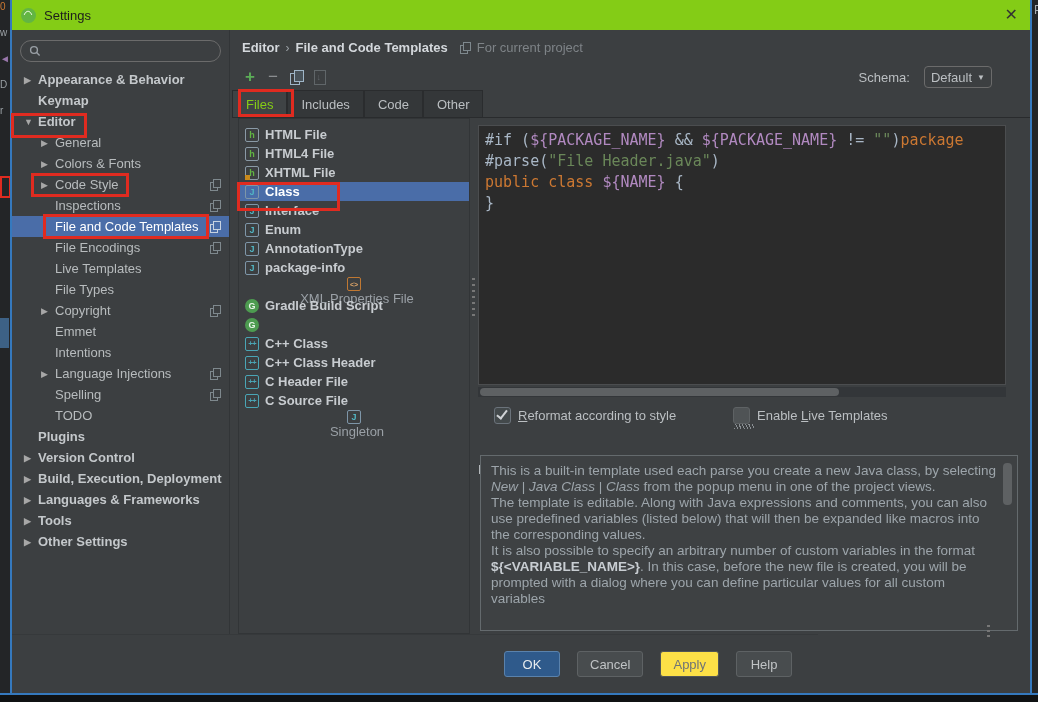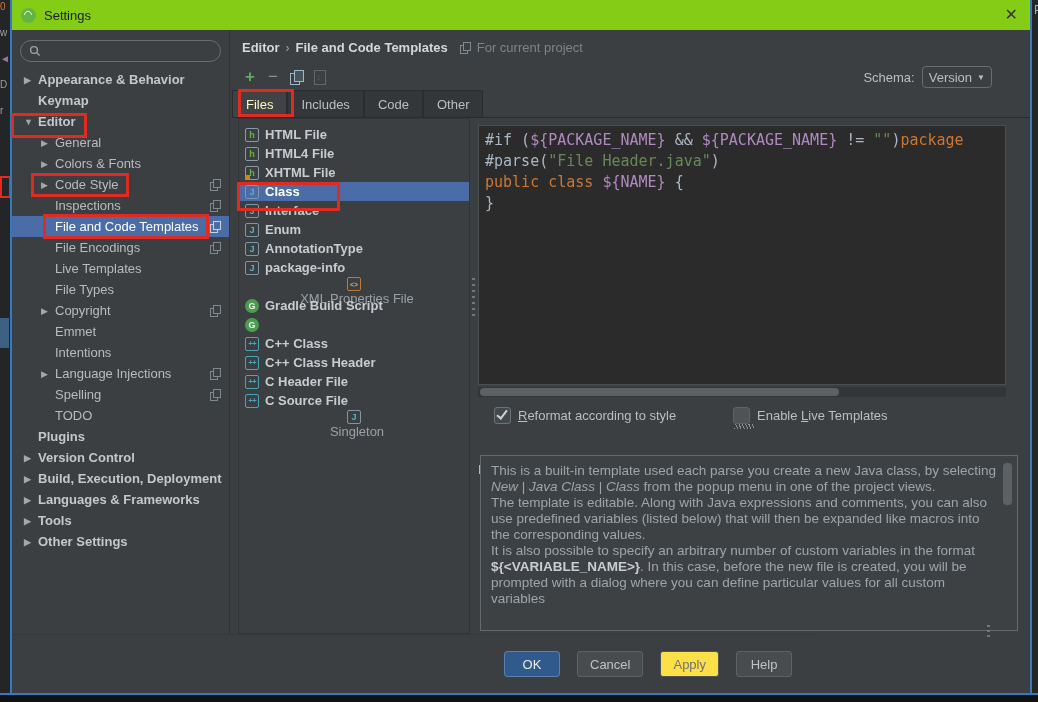--- a/index.html
+++ b/index.html
@@ -52,28 +52,28 @@
   .tbtn{width:20px;height:20px;display:flex;align-items:center;justify-content:center;margin-right:3px;cursor:pointer;}
   .g-add{color:#5CAE58;font-size:17px;font-weight:bold;}
   .g-remove{color:#8F9294;font-size:17px;}
   .icn-pages{position:relative;width:13px;height:15px;}
   .icn-pages::before{content:"";position:absolute;left:0;top:3px;width:8px;height:10px;border:1px solid #9FB6C8;background:#3C3F41;}
   .icn-pages::after{content:"";position:absolute;left:4px;top:0;width:8px;height:10px;border:1px solid #9FB6C8;background:#49535A;}
   .icn-reset{position:relative;width:13px;height:15px;opacity:.55;}
   .icn-reset::before{content:"";position:absolute;left:1px;top:0;width:10px;height:13px;border:1px solid #7E868B;}
   .icn-reset::after{content:"↓";position:absolute;left:4px;top:2px;font-size:9px;color:#7E868B;}
   .schema-wrap{margin-left:auto;margin-right:28px;display:flex;align-items:center;}
-  .schema-label{color:#BBBFC2;font-size:13px;margin-right:7px;}
+  .schema-label{color:#BBBFC2;font-size:13px;margin-right:14px;}
   .schema-dd{height:22px;min-width:64px;border:1px solid #6B6B6B;border-radius:4px;background:#3C3F41;color:#BBBFC2;
              font-size:13px;display:flex;align-items:center;justify-content:center;padding:0 6px;cursor:pointer;font-family:inherit;}
   .dd-arrow{font-size:8px;margin-left:5px;color:#BBBFC2;}
   .tabs{position:absolute;left:2px;top:60px;right:0;height:27px;display:flex;border-bottom:1px solid #292B2D;}
   .tab{padding:0 13px;display:flex;align-items:center;font-size:13px;color:#BBBFC2;background:#343739;
        border:1px solid #2A2C2E;border-bottom:none;cursor:pointer;}
-  .tab.sel{background:#3F4345;color:#fef9c3;}
+  .tab.sel{background:#3F4345;color:#84cc16;}
   
   .filelist{position:absolute;left:8px;top:88px;width:232px;height:516px;border:1px solid #323537;box-sizing:border-box;padding-top:6px;overflow:hidden;}
   .f-row{height:19px;display:flex;align-items:center;padding-left:6px;font-size:13px;color:#C8CCD0;font-weight:bold;cursor:default;}
   .f-row.plain{font-weight:normal;color:#9AA0A6;flex-direction:column;}
   .f-row.sel{background:#4A6DA8;color:#fff;}
   .fi{width:14px;height:14px;flex:none;margin-right:6px;display:flex;align-items:center;justify-content:center;
       font-size:9px;font-weight:bold;box-sizing:border-box;border-radius:2px;}
   .fi-html{border:1px solid #8A9AA6;color:#62B543;}
   .fi-xhtml{border:1px solid #8A9AA6;color:#62B543;position:relative;}
   .fi-xhtml::after{content:"";position:absolute;left:-1px;bottom:-1px;width:5px;height:5px;background:#C98A1B;}
@@ -276,21 +276,21 @@
           </span>
           <span class="tbtn">
             <span class="icn-pages"></span>
           </span>
           <span class="tbtn">
             <span class="icn-reset"></span>
           </span>
           <span class="schema-wrap">
           <span class="schema-label">Schema:</span>
           <button class="schema-dd">
-            <span>Version</span>
+            <span>Default</span>
             <span class="dd-arrow">▼</span>
           </button>
         </span>
       </div>
 
       <div class="tabs" id="tabs">
           <div class="tab sel">Files</div>
           <div class="tab">Includes</div>
           <div class="tab">Code</div>
           <div class="tab">Other</div>

